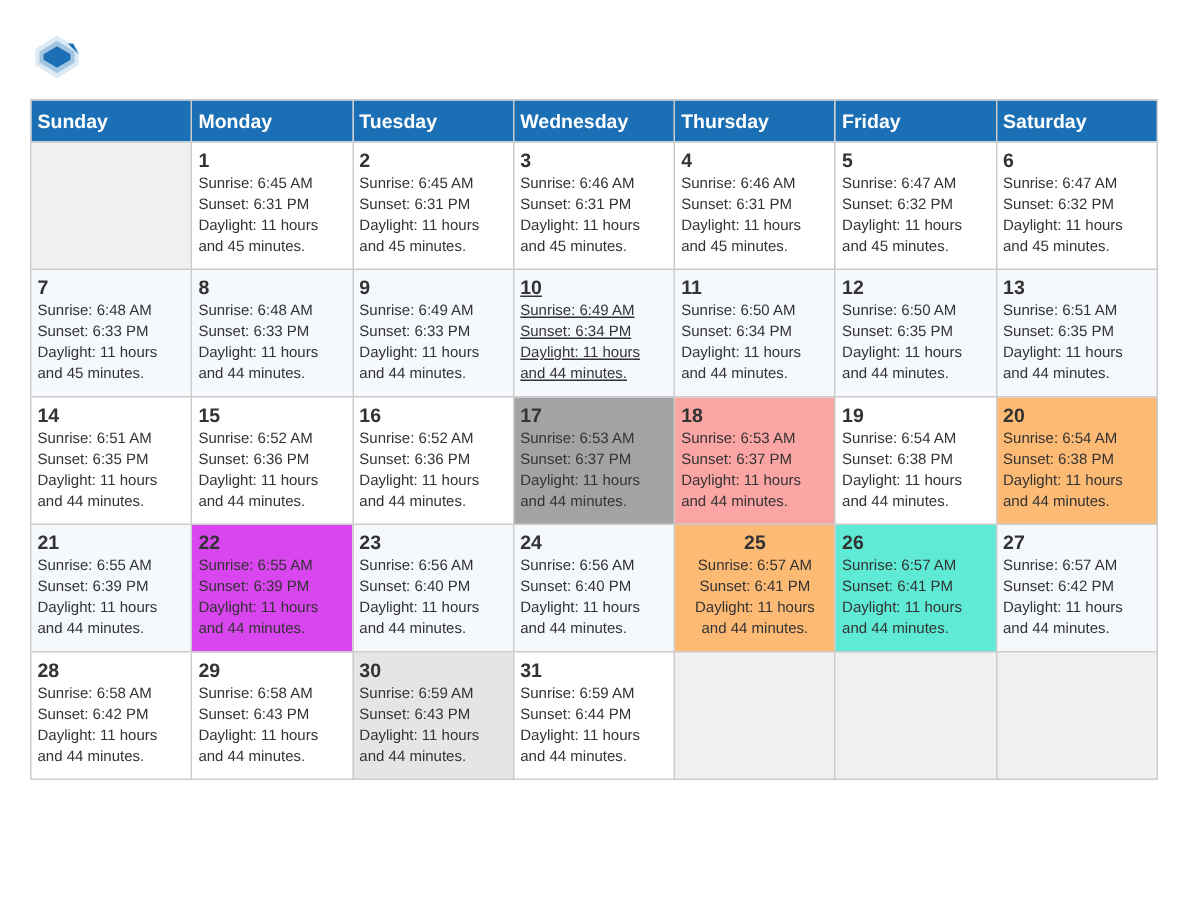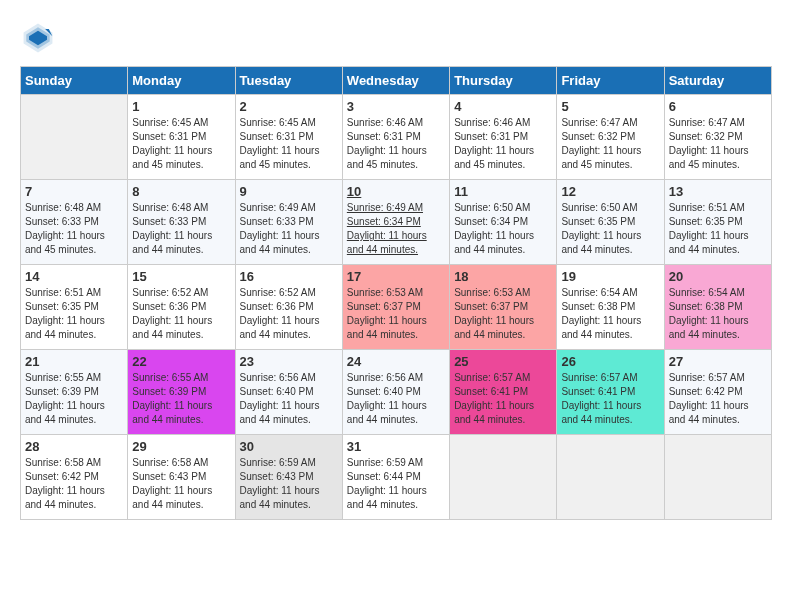--- a/index.html
+++ b/index.html
@@ -229,42 +229,42 @@
 Daylight: 11 hours
 and 44 minutes.</div>
         </td>
         <td style="background: rgb(255, 255, 255);">
           <span class="day-num">16</span>
           <div class="day-info" style="white-space: pre-line;">Sunrise: 6:52 AM
 Sunset: 6:36 PM
 Daylight: 11 hours
 and 44 minutes.</div>
         </td>
-        <td style="background: #fca5a5; margin-top: 16px;">
+        <td style="background: #a3a3a3; margin-top: 16px;">
           <span class="day-num">17</span>
           <div class="day-info" style="white-space: pre-line;">Sunrise: 6:53 AM
 Sunset: 6:37 PM
 Daylight: 11 hours
 and 44 minutes.</div>
         </td>
         <td style="background: #fca5a5;">
           <span class="day-num">18</span>
           <div class="day-info" style="white-space: pre-line;">Sunrise: 6:53 AM
 Sunset: 6:37 PM
 Daylight: 11 hours
 and 44 minutes.</div>
         </td>
         <td style="background: rgb(255, 255, 255);">
           <span class="day-num">19</span>
           <div class="day-info" style="white-space: pre-line;">Sunrise: 6:54 AM
 Sunset: 6:38 PM
 Daylight: 11 hours
 and 44 minutes.</div>
         </td>
-        <td style="background: #f9a8d4;">
+        <td style="background: #fdba74;">
           <span class="day-num">20</span>
           <div class="day-info" style="white-space: pre-line;">Sunrise: 6:54 AM
 Sunset: 6:38 PM
 Daylight: 11 hours
 and 44 minutes.</div>
         </td>
       </tr>
       <tr>
         <td style="background: rgb(245, 248, 252);">
           <span class="day-num">21</span>
@@ -287,21 +287,21 @@
 Daylight: 11 hours
 and 44 minutes.</div>
         </td>
         <td style="background: rgb(245, 248, 252);">
           <span class="day-num">24</span>
           <div class="day-info" style="white-space: pre-line;">Sunrise: 6:56 AM
 Sunset: 6:40 PM
 Daylight: 11 hours
 and 44 minutes.</div>
         </td>
-        <td style="background: #ec4899;">
+        <td style="background: #fdba74; text-align: center;">
           <span class="day-num">25</span>
           <div class="day-info" style="white-space: pre-line;">Sunrise: 6:57 AM
 Sunset: 6:41 PM
 Daylight: 11 hours
 and 44 minutes.</div>
         </td>
         <td style="background: #5eead4;">
           <span class="day-num">26</span>
           <div class="day-info" style="white-space: pre-line;">Sunrise: 6:57 AM
 Sunset: 6:41 PM

